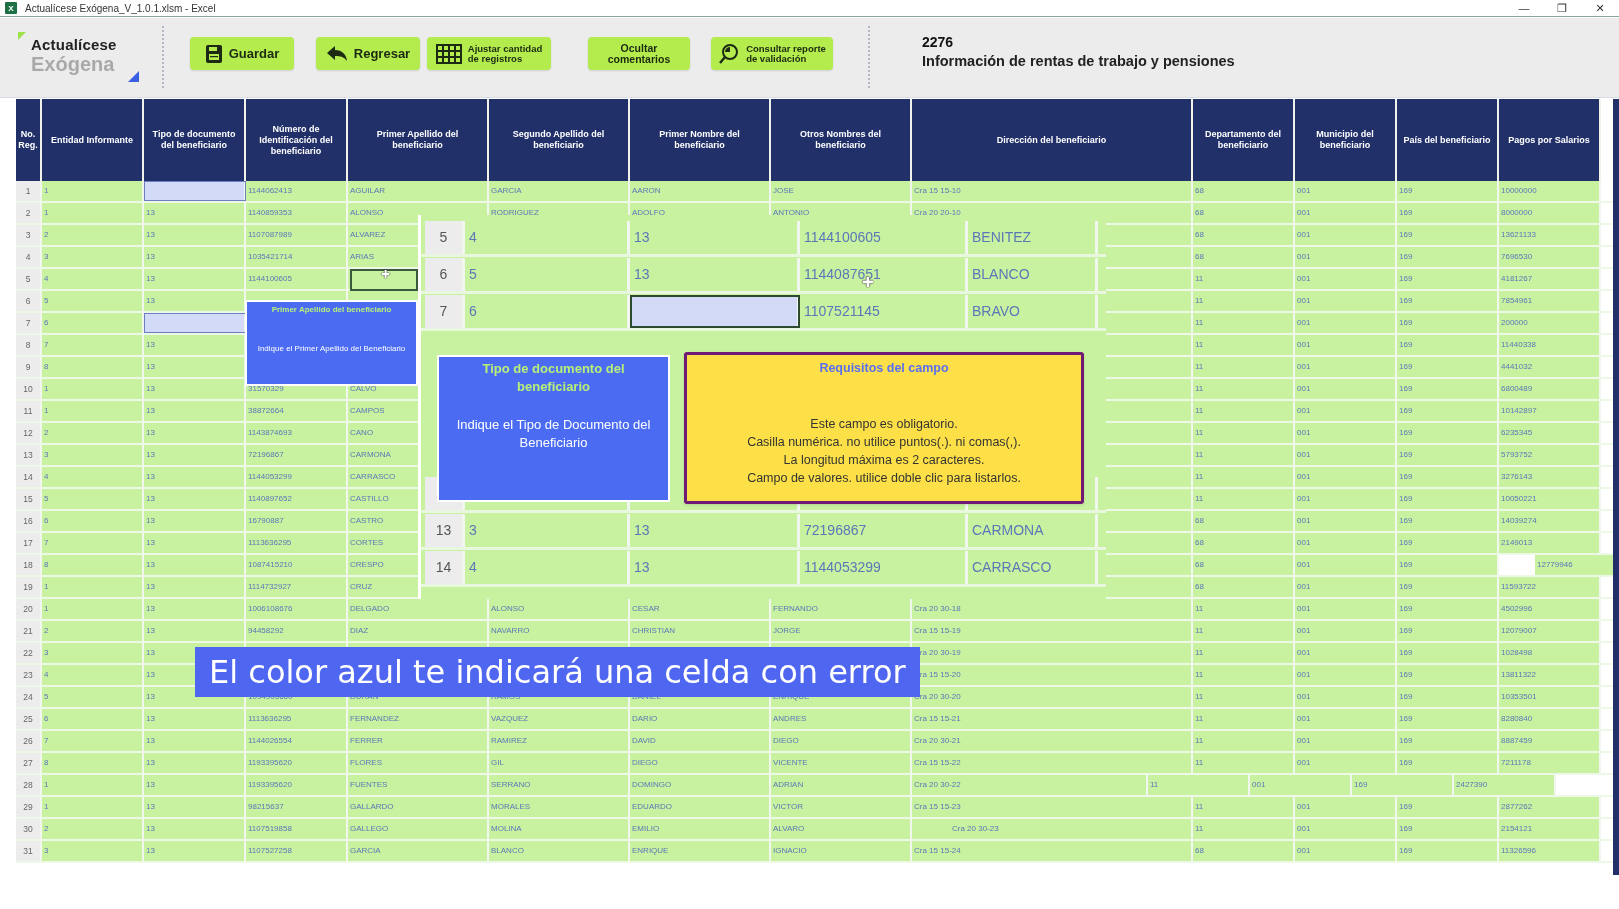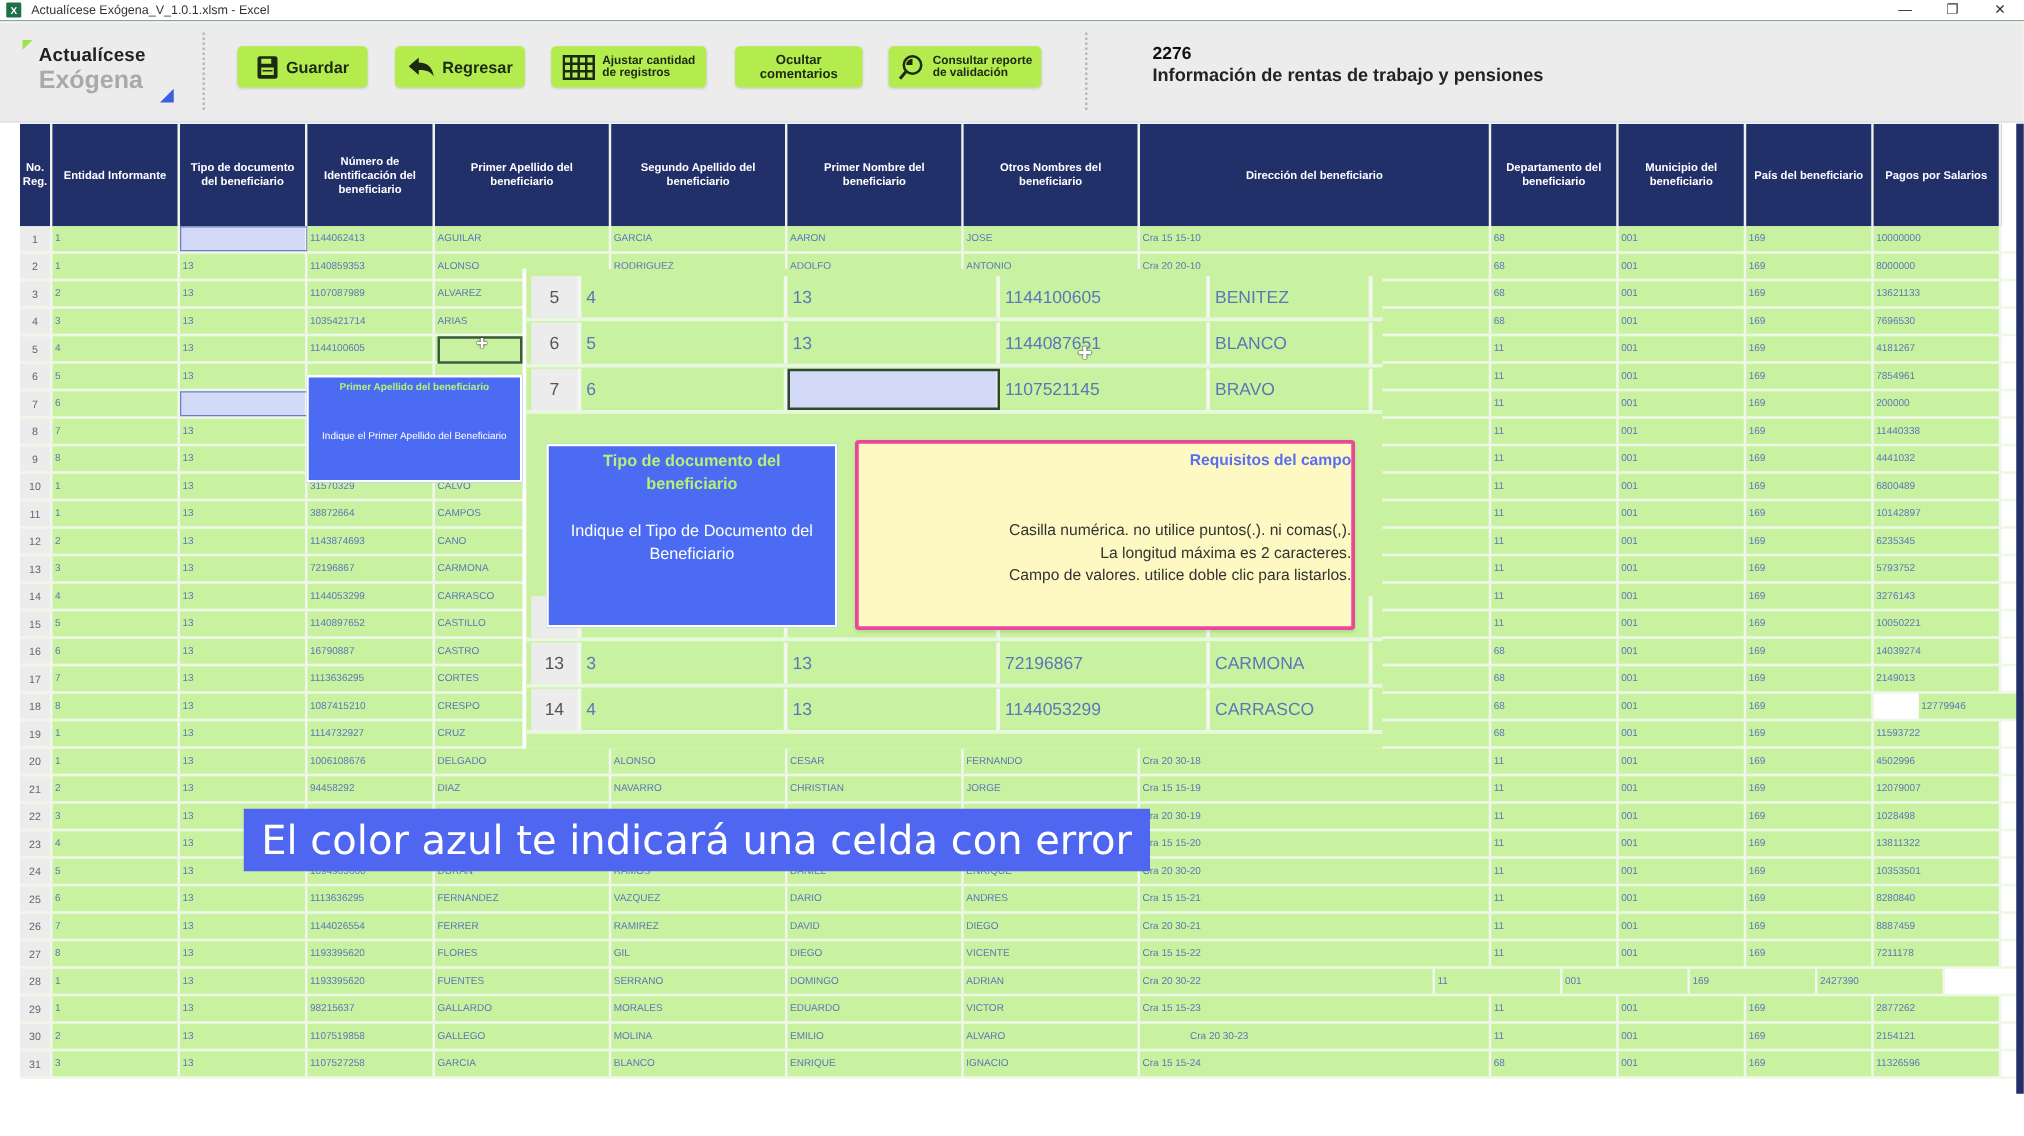--- a/index.html
+++ b/index.html
@@ -33,21 +33,21 @@
 
   .mag { position: absolute; left: 418px; top: 215px; width: 688px; height: 384px; background: #c9f2a0; border-left: 3px solid #fff; overflow: hidden; }
   .mrow { position: absolute; left: 0; height: 36px; width: 688px; display: flex; border-bottom: 3px solid #eaf7e0; }
   .mcell { height: 33px; line-height: 33px; font-size: 14px; color: #5a78b8; padding-left: 4px; border-right: 3px solid #f1f7ee; white-space: nowrap; overflow: hidden; }
   .mcell.rn { background: #ececec; color: #555; text-align: center; padding: 0; }
   .mcell.err { background: #d3daf8; outline: 2px solid #2e4a2e; outline-offset: -2px; }
 
   .cursor { position: absolute; font-size: 14px; color: #fff; text-shadow: 0 0 1px #000, 0 0 1px #000; }
   .tip-blue { position: absolute; background: #4b6cf2; color: #fff; text-align: center; border: 2px solid #fff; }
   .tip-blue .tt { color: #b7ef79; font-weight: bold; }
-  .tip-gray { position: absolute; background: #fef9c3; border-radius: 3px; border: 3px solid #ec4899; text-align: right; color: #333; box-shadow: 0 1px 3px rgba(0,0,0,0.12); }
+  .tip-gray { position: absolute; background: #fde047; border-radius: 3px; border: 3px solid #701a75; text-align: center; color: #333; box-shadow: 0 1px 3px rgba(0,0,0,0.12); }
   .tip-gray .tt { color: #5a6ef0; font-weight: bold; font-size: 12.5px; margin-top: 6px; }
   .tip-gray .body { margin-top: 40px; font-size: 12.5px; line-height: 18px; }
   .caption { position: absolute; left: 195px; top: 647px; height: 50px; background: #4f67f0; color: #fff; font-size: 32px; line-height: 50px; padding: 0 14px 0 14px; white-space: nowrap; font-family: "DejaVu Sans", sans-serif; }
   .scroll-r { position: absolute; right: 0; top: 99px; width: 6px; height: 776px; background: #22306a; }
 </style>
 </head>
 <body>
 
 <div class="titlebar">
   <span class="xl-icon">X</span>
@@ -78,21 +78,21 @@
     <span class="big">Guardar</span>
   </div>
 
   <div class="rbtn" style="left:316px;width:104px">
     <svg width="22" height="18" viewBox="0 0 22 18">
         <path d="M1 8 L9 1 L9 5 C16 5 20 9 21 16 C18 12 15 11 9 11 L9 15 Z" fill="#1c2a14"></path>
       </svg>
     <span class="big">Regresar</span>
   </div>
 
-  <div class="rbtn" style="left:441px;width:124px">
+  <div class="rbtn" style="left:427px;width:124px">
     <svg width="26" height="20" viewBox="0 0 26 20">
         <g stroke="#1c2a14" stroke-width="2" fill="none">
           <rect x="1" y="1" width="24" height="18"></rect>
           <line x1="7" y1="1" x2="7" y2="19"></line>
           <line x1="13" y1="1" x2="13" y2="19"></line>
           <line x1="19" y1="1" x2="19" y2="19"></line>
           <line x1="1" y1="7" x2="25" y2="7"></line>
           <line x1="1" y1="13" x2="25" y2="13"></line>
         </g>
       </svg>
@@ -658,19 +658,20 @@
 </div>
 
 <div class="tip-blue" style="left:437px;top:355px;width:233px;height:147px;font-size:13px;line-height:18px;padding:0 6px;">
   <div class="tt" style="margin-top:3px">Tipo de documento del beneficiario</div>
   <div style="margin-top:20px">Indique el Tipo de Documento del Beneficiario</div>
 </div>
 
 <div class="tip-gray" style="left:684px;top:352px;width:400px;height:152px;">
   <div class="tt">Requisitos del campo</div>
   <div class="body">
+    <div>Este campo es obligatorio.</div>
     <div>Casilla numérica. no utilice puntos(.). ni comas(,).</div>
     <div>La longitud máxima es 2 caracteres.</div>
     <div>Campo de valores. utilice doble clic para listarlos.</div>
   </div>
 </div>
 
 <div class="caption">El color azul te indicará una celda con error</div>
 
 </body></html>

